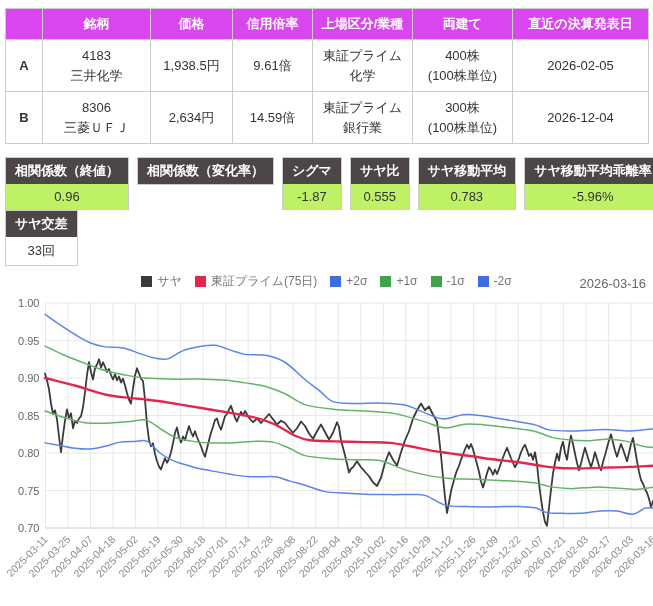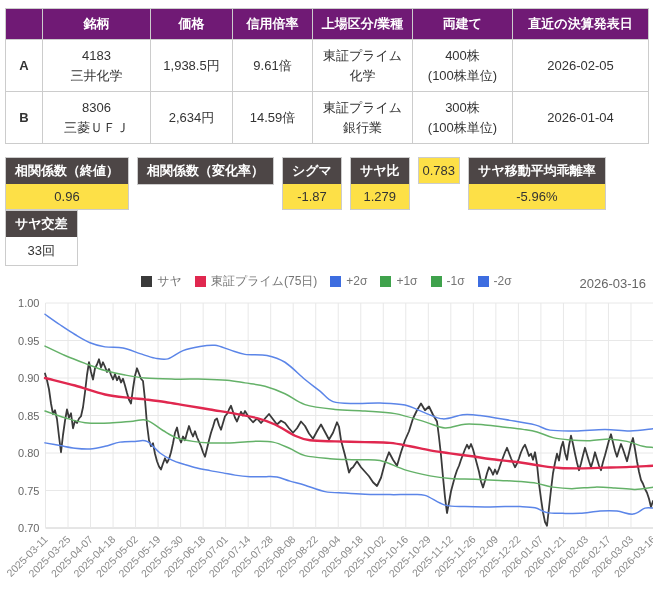--- a/index.html
+++ b/index.html
@@ -3,28 +3,28 @@
 <meta charset="utf-8">
 <style>
   html,body{margin:0;padding:0;background:#fff;}
   body{width:653px;height:606px;overflow:hidden;
        font-family:"Liberation Sans","DejaVu Sans",sans-serif;color:#333;}
   .wrap{padding:8px 5px 0 5px;}
 
   
   table.main-table{border-collapse:collapse;table-layout:fixed;width:643px;}
   .main-table th,.main-table td{border:1px solid #ccc;text-align:center;overflow:hidden;}
-  .main-table thead th{background:#701a75;color:#fff;font-size:13px;font-weight:700;
+  .main-table thead th{background:#d946ef;color:#fff;font-size:13px;font-weight:700;
                        padding:6px 2px;height:18px;}
   .main-table td{font-size:13px;color:#333;padding:3px 2px;height:45px;line-height:1.5;background:#fff;}
   .main-table td.rowlabel{font-weight:700;}
 
   
   .stats-row{display:flex;gap:8px;margin-top:13px;align-items:flex-start;}
-  .stat-box{border:1px solid #ccc;background:#fde047;}
+  .stat-box{border:1px solid #ccc;background:#bef264;}
   .stat-hd{background:#4d4646;color:#fff;font-size:13px;font-weight:700;
            padding:4px 9px;text-align:center;white-space:nowrap;}
   .stat-val{font-size:13px;color:#333;text-align:center;padding:5px 4px;white-space:nowrap;}
 
   .saya-box{display:inline-block;border:1px solid #ccc;background:#fff;}
 
   
   .chart-area{margin-top:9px;position:relative;}
   .chart-head{position:relative;height:17px;}
   .legend{display:flex;justify-content:center;gap:13px;align-items:center;
@@ -88,42 +88,43 @@
           <td>2,634円</td>
           <td>14.59倍</td>
           <td>
             <div>東証プライム</div>
             <div>銀行業</div>
           </td>
           <td>
             <div>300株</div>
             <div>(100株単位)</div>
           </td>
-          <td>2026-01-04</td>
+          <td>2026-12-04</td>
         </tr>
       </tbody>
   </table>
 
   <div class="stats-row">
       <div class="stat-box">
         <div class="stat-hd">相関係数（終値）</div>
         <div class="stat-val">0.96</div>
       </div>
       <div class="stat-box">
         <div class="stat-hd">相関係数（変化率）</div>
       </div>
       <div class="stat-box">
         <div class="stat-hd">シグマ</div>
         <div class="stat-val">-1.87</div>
       </div>
       <div class="stat-box">
         <div class="stat-hd">サヤ比</div>
-        <div class="stat-val">1.279</div>
-      </div>
-      <div class="stat-box">
+        <div class="stat-val">0.555</div>
+      </div>
+      <div class="stat-box">
+        <div class="stat-hd">サヤ移動平均</div>
         <div class="stat-val">0.783</div>
       </div>
       <div class="stat-box">
         <div class="stat-hd">サヤ移動平均乖離率</div>
         <div class="stat-val">-5.96%</div>
       </div>
     </div>
 
   <div class="saya-box">
     <div class="stat-hd">サヤ交差</div>

